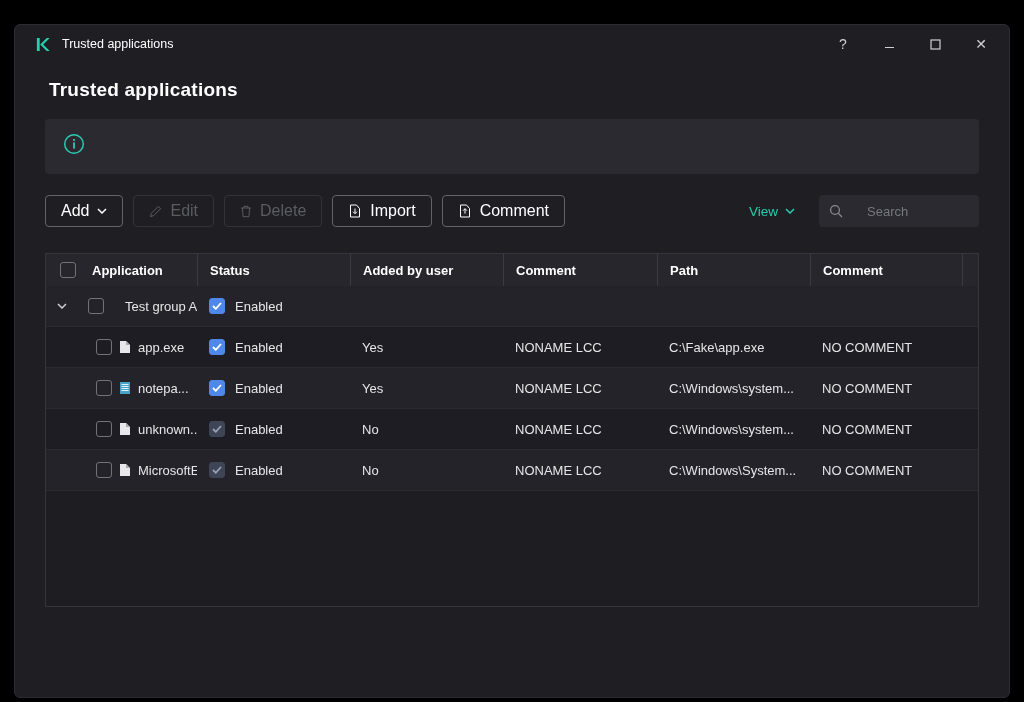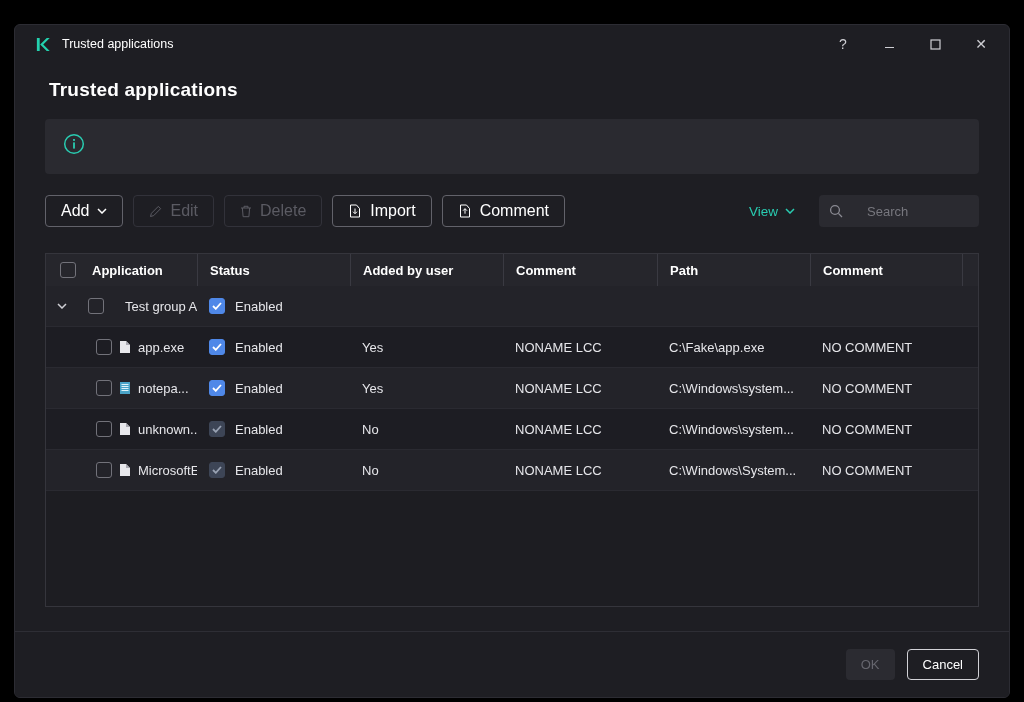--- a/index.html
+++ b/index.html
@@ -321,18 +321,14 @@
         </div>
         <div class="cell">No</div>
         <div class="cell">NONAME LCC</div>
         <div class="cell">C:\Windows\System...</div>
         <div class="cell">NO COMMENT</div>
         <div class="cell"></div>
       </div>
     </div>
   </div>
 
-  <div class="footer">
-    <button class="btn-ok">OK</button>
-    <button class="btn-cancel">Cancel</button>
-  </div>
 
 </div>
 
 </body></html>

